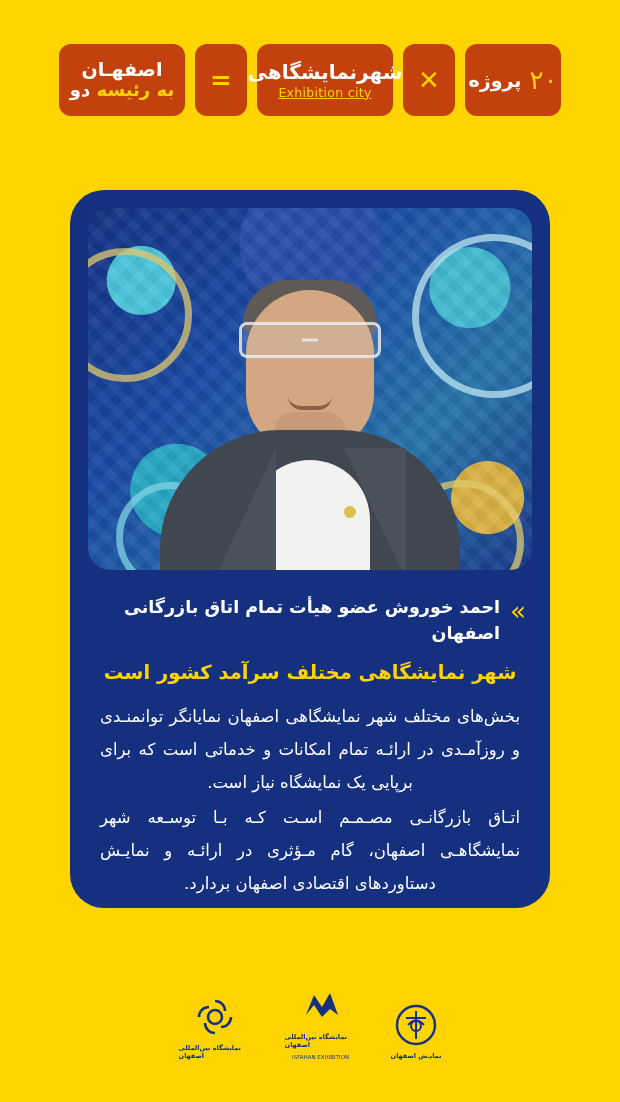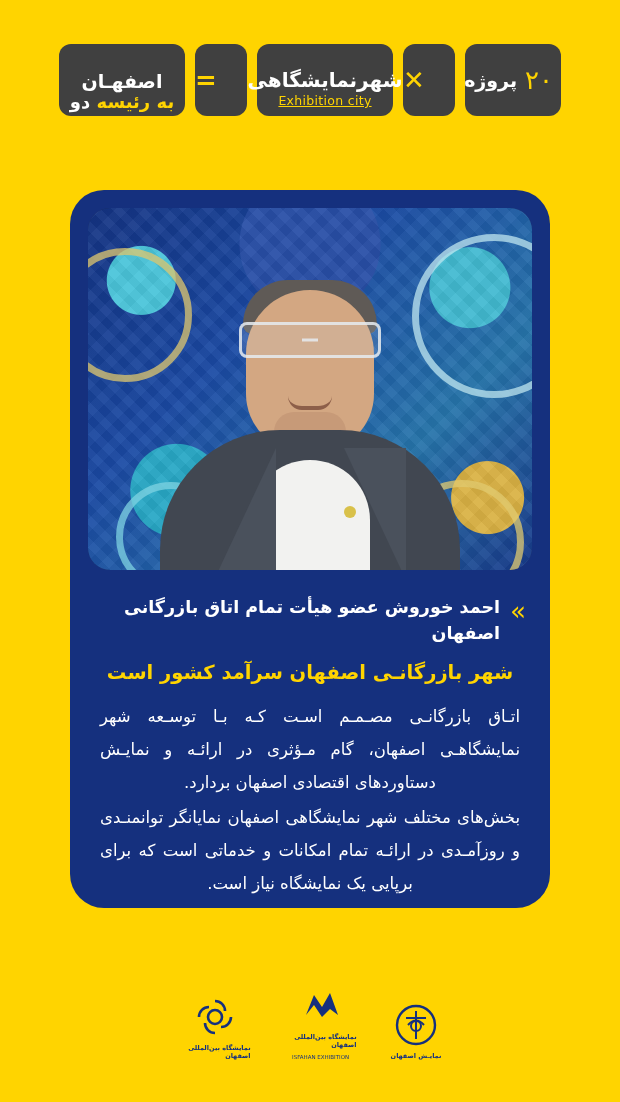--- a/index.html
+++ b/index.html
@@ -22,26 +22,26 @@
     height: 160px;
     background: #ffd400;
     display: flex;
     align-items: center;
     justify-content: center;
     gap: 10px;
     direction: rtl;
   }
 
   .chip {
-    background: #404040;
+    background: #c2410c;
     border-radius: 12px;
     color: #ffd400;
     display: flex;
     align-items: center;
-    justify-content: flex-end;
+    justify-content: center;
     box-sizing: border-box;
   }
 
   .chip-projects {
     width: 96px;
     height: 72px;
     flex-direction: row-reverse;
     gap: 8px;
     padding: 0 8px;
   }
@@ -343,21 +343,21 @@
     width: 44px;
     height: 44px;
     display: flex;
     align-items: center;
     justify-content: center;
   }
   .logo .cap {
     font-size: 6.5px;
     font-weight: bold;
     color: #15307e;
-    text-align: right;
+    text-align: left;
     line-height: 1.25;
     max-width: 72px;
   }
   .logo .cap2 {
     font-size: 5.5px;
     color: #15307e;
     direction: ltr;
   }
 </style>
 </head>
@@ -410,25 +410,25 @@
       <div class="p-lapel-r"></div>
       <div class="p-badge"></div>
     </div>
   </div>
 
   <div class="quote-row">
     <span class="quote-mark">«</span>
     <span class="kicker">احمد خوروش عضو هیأت تمام اتاق بازرگانی اصفهان</span>
   </div>
 
-  <div class="headline">شهر بازرگانـی اصفهان سرآمد کشور است</div>
+  <div class="headline">شهر نمایشگاهی مختلف سرآمد کشور است</div>
 
   <div class="body">
+    <p>بخش‌های مختلف شهر نمایشگاهی اصفهان نمایانگر توانمنـدی و روزآمـدی در ارائـه تمام امکانات و خدماتی است که برای برپایی یک نمایشگاه نیاز است.</p>
     <p>اتـاق بازرگانـی مصـمـم اسـت کـه بـا توسـعه شهر نمایشگاهـی اصفهان، گام مـؤثری در ارائـه و نمایـش دستاوردهای اقتصادی اصفهان بردارد.</p>
-    <p>بخش‌های مختلف شهر نمایشگاهی اصفهان نمایانگر توانمنـدی و روزآمـدی در ارائـه تمام امکانات و خدماتی است که برای برپایی یک نمایشگاه نیاز است.</p>
   </div>
 
 </div>
 
 <div class="footer">
 
   <div class="logo">
     <span class="glyph">
       <svg width="42" height="42" viewBox="0 0 42 42" aria-hidden="true">
         <circle cx="21" cy="21" r="19" fill="none" stroke="#15307e" stroke-width="2.4"></circle>

